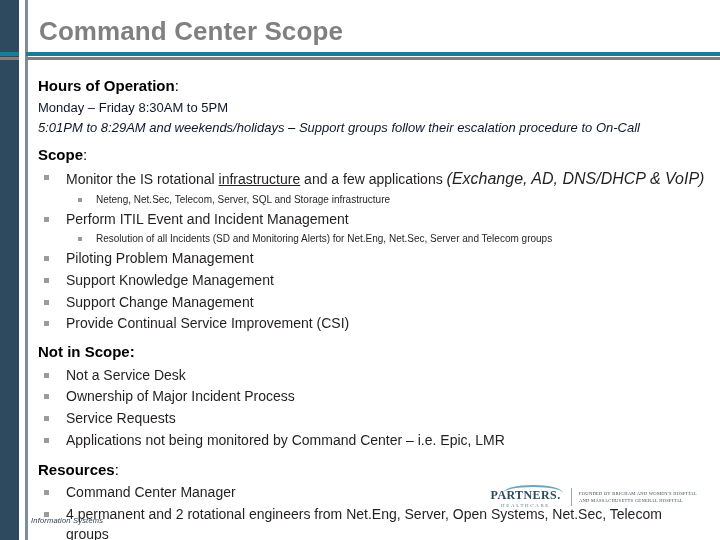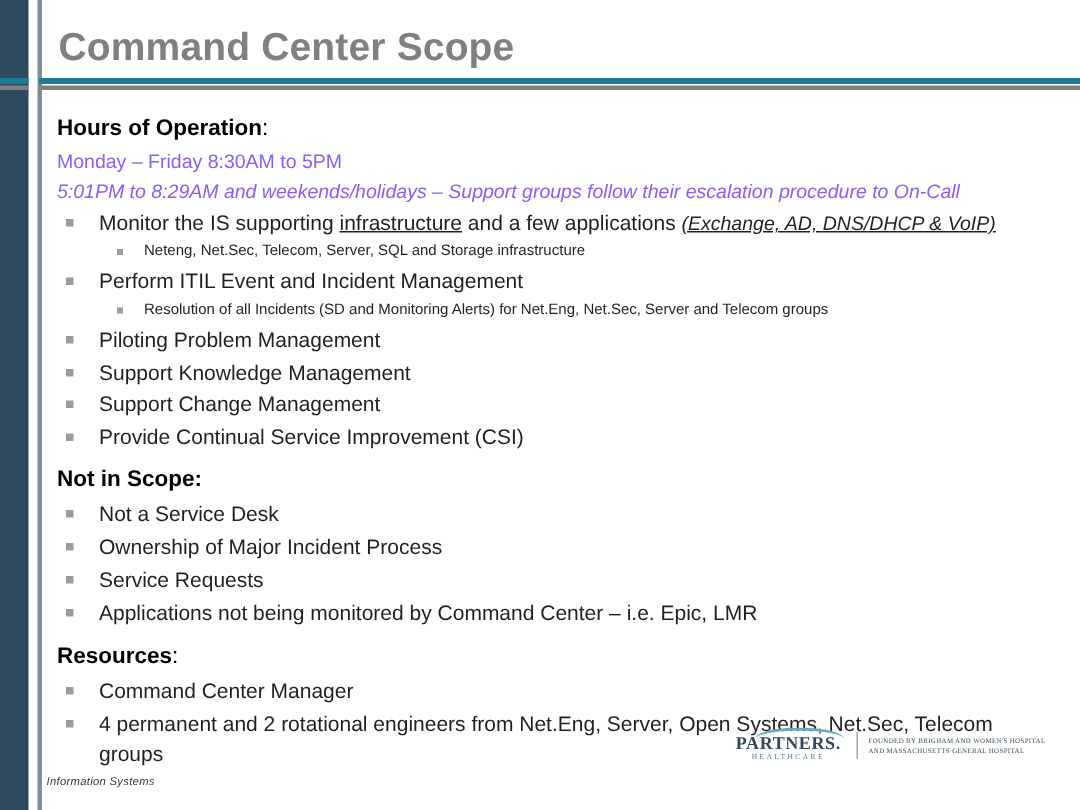--- a/index.html
+++ b/index.html
@@ -89,21 +89,21 @@
     color: #000000;
     margin-top: 4px;
     margin-bottom: 3px;
     line-height: 1.35;
   }
   .heading .plain { font-weight: normal; }
 
   .plainline {
     font-size: 13px;
     line-height: 1.45;
-    color: #8b5cf6;
+    color: #0f172a;
     margin-bottom: 1px;
   }
   .plainline.italic { font-style: italic; }
 
   ul.lvl1 {
     list-style: none;
     margin: 0; padding: 0;
   }
   ul.lvl1 > li {
     position: relative;
@@ -134,23 +134,22 @@
   }
   ul.lvl2 > li > .sq {
     position: absolute;
     left: 12px; top: 5px;
     width: 4px; height: 4px;
     background: #9b9b9b;
   }
 
   .under { text-decoration: underline; }
   .paren {
-    font-size: 13px;
+    font-size: 16px;
     font-style: italic;
-    text-decoration: underline;
   }
 
   
   .page-num {
     position: absolute;
     left: 3px; top: 547px;
     width: 16px;
     text-align: center;
     font-size: 10px;
     font-weight: bold;
@@ -231,24 +230,25 @@
   <div class="rule-gray-left"></div>
   <div class="rule-teal"></div>
   <div class="rule-gray"></div>
 
   <div class="content">
 
     <div class="heading"><span>Hours of Operation</span><span class="plain">:</span></div>
     <div class="plainline">Monday – Friday 8:30AM to 5PM</div>
     <div class="plainline italic">5:01PM to 8:29AM and weekends/holidays – Support groups follow their escalation procedure to On-Call</div>
 
+    <div class="heading" style="margin-top:7px;"><span>Scope</span><span class="plain">:</span></div>
 
     <ul class="lvl1">
       <li>
-        <span class="sq"></span><span>Monitor the IS supporting </span><span class="under">infrastructure</span><span> and a few applications </span><span class="paren">(Exchange, AD, DNS/DHCP &amp; VoIP)</span>
+        <span class="sq"></span><span>Monitor the IS rotational </span><span class="under">infrastructure</span><span> and a few applications </span><span class="paren">(Exchange, AD, DNS/DHCP &amp; VoIP)</span>
         <ul class="lvl2">
           <li>
             <span class="sq"></span><span>Neteng, Net.Sec, Telecom, Server, SQL and Storage infrastructure</span>
           </li>
         </ul>
       </li>
 
       <li>
         <span class="sq"></span><span>Perform ITIL Event and Incident Management</span>
         <ul class="lvl2">

